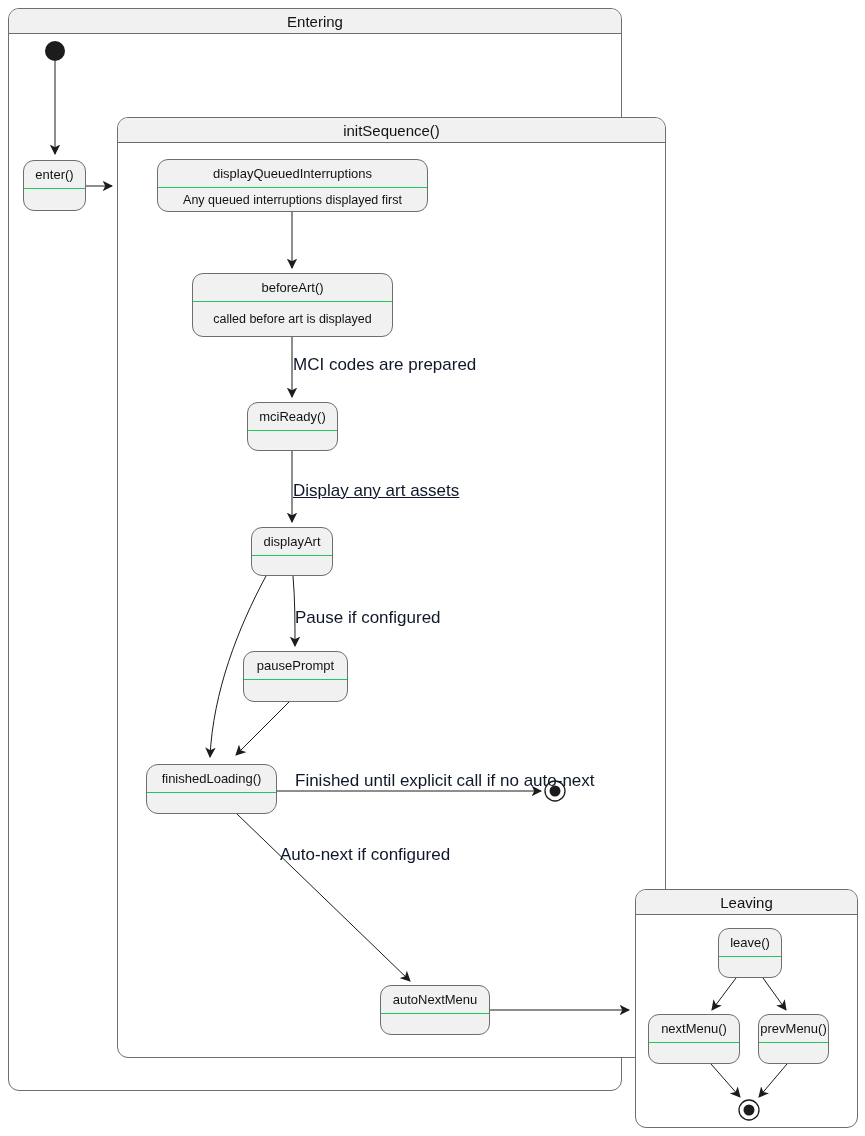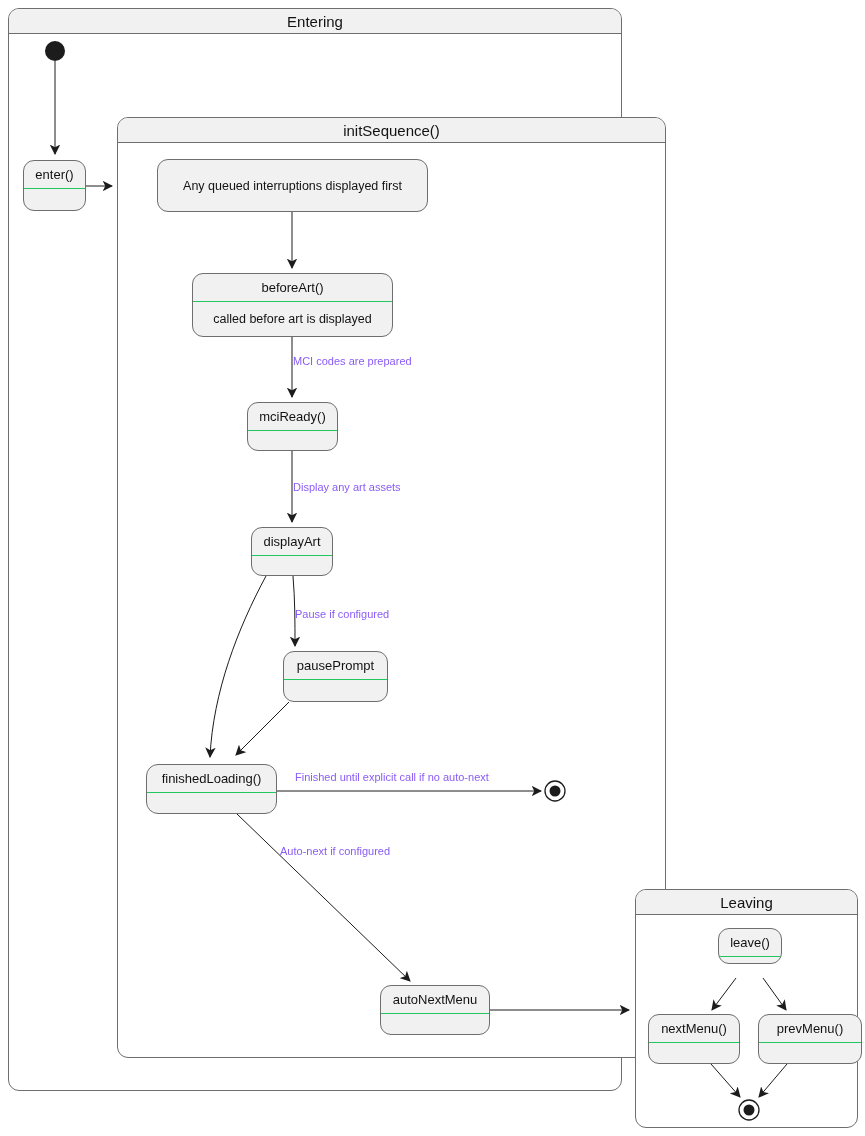--- a/index.html
+++ b/index.html
@@ -24,21 +24,21 @@
   }
   .state-title{
     flex:0 0 27px;display:flex;align-items:center;justify-content:center;
     border-bottom:1px solid #22c55e;font-size:13px;white-space:nowrap;
   }
   .state-body{
     flex:1 1 auto;display:flex;align-items:center;justify-content:center;
     font-size:12.5px;white-space:nowrap;
   }
   .edge-label{
-    position:absolute;font-size:11px;white-space:nowrap;z-index:4;color:#8b5cf6;
+    position:absolute;font-size:17px;white-space:nowrap;z-index:4;color:#0f172a;
   }
   svg.edges{position:absolute;left:0;top:0;z-index:2;}
   svg.edges path.edge{fill:none;stroke:#1c1c1c;stroke-width:1;}
 </style>
 </head>
 <body>
 
 <div class="canvas">
 
   <div class="container" style="left:8px;top:8px;width:614px;height:1083px;">
@@ -87,67 +87,68 @@
       <circle cx="749" cy="1110" r="5.5" fill="#1c1c1c"></circle>
     </g>
   </svg>
 
   <div class="state" style="left:23px;top:160px;width:63px;height:51px;">
     <div class="state-title">enter()</div>
     <div class="state-body"></div>
   </div>
 
   <div class="state" style="left:157px;top:159px;width:271px;height:53px;">
+    <div class="state-title">displayQueuedInterruptions</div>
     <div class="state-body">Any queued interruptions displayed first</div>
   </div>
 
   <div class="state" style="left:192px;top:273px;width:201px;height:64px;">
     <div class="state-title">beforeArt()</div>
     <div class="state-body">called before art is displayed</div>
   </div>
 
   <div class="state" style="left:247px;top:402px;width:91px;height:49px;">
     <div class="state-title">mciReady()</div>
     <div class="state-body"></div>
   </div>
 
   <div class="state" style="left:251px;top:527px;width:82px;height:49px;">
     <div class="state-title">displayArt</div>
     <div class="state-body"></div>
   </div>
 
-  <div class="state" style="left:243px;top:651px;width:105px;height:51px;margin-left:40px;">
+  <div class="state" style="left:243px;top:651px;width:105px;height:51px;">
     <div class="state-title">pausePrompt</div>
     <div class="state-body"></div>
   </div>
 
   <div class="state" style="left:146px;top:764px;width:131px;height:50px;border-radius:12px;">
     <div class="state-title">finishedLoading()</div>
     <div class="state-body"></div>
   </div>
 
   <div class="state" style="left:380px;top:985px;width:110px;height:50px;">
     <div class="state-title">autoNextMenu</div>
     <div class="state-body"></div>
   </div>
 
-  <div class="state" style="left:718px;top:928px;width:64px;height:36px;justify-content:center;">
+  <div class="state" style="left:718px;top:928px;width:64px;height:50px;justify-content:center;">
     <div class="state-title">leave()</div>
     <div class="state-body"></div>
   </div>
 
   <div class="state" style="left:648px;top:1014px;width:92px;height:50px;">
     <div class="state-title">nextMenu()</div>
     <div class="state-body"></div>
   </div>
 
-  <div class="state" style="left:758px;top:1014px;width:104px;height:50px;">
+  <div class="state" style="left:758px;top:1014px;width:71px;height:50px;">
     <div class="state-title">prevMenu()</div>
     <div class="state-body"></div>
   </div>
 
   <div class="edge-label" style="left:293px;top:355px;">MCI codes are prepared</div>
-  <div class="edge-label" style="left:293px;top:481px;">Display any art assets</div>
+  <div class="edge-label" style="left:293px;top:481px;text-decoration:underline;">Display any art assets</div>
   <div class="edge-label" style="left:295px;top:608px;">Pause if configured</div>
   <div class="edge-label" style="left:295px;top:771px;">Finished until explicit call if no auto-next</div>
   <div class="edge-label" style="left:280px;top:845px;">Auto-next if configured</div>
 
 </div>
 
 </body></html>

